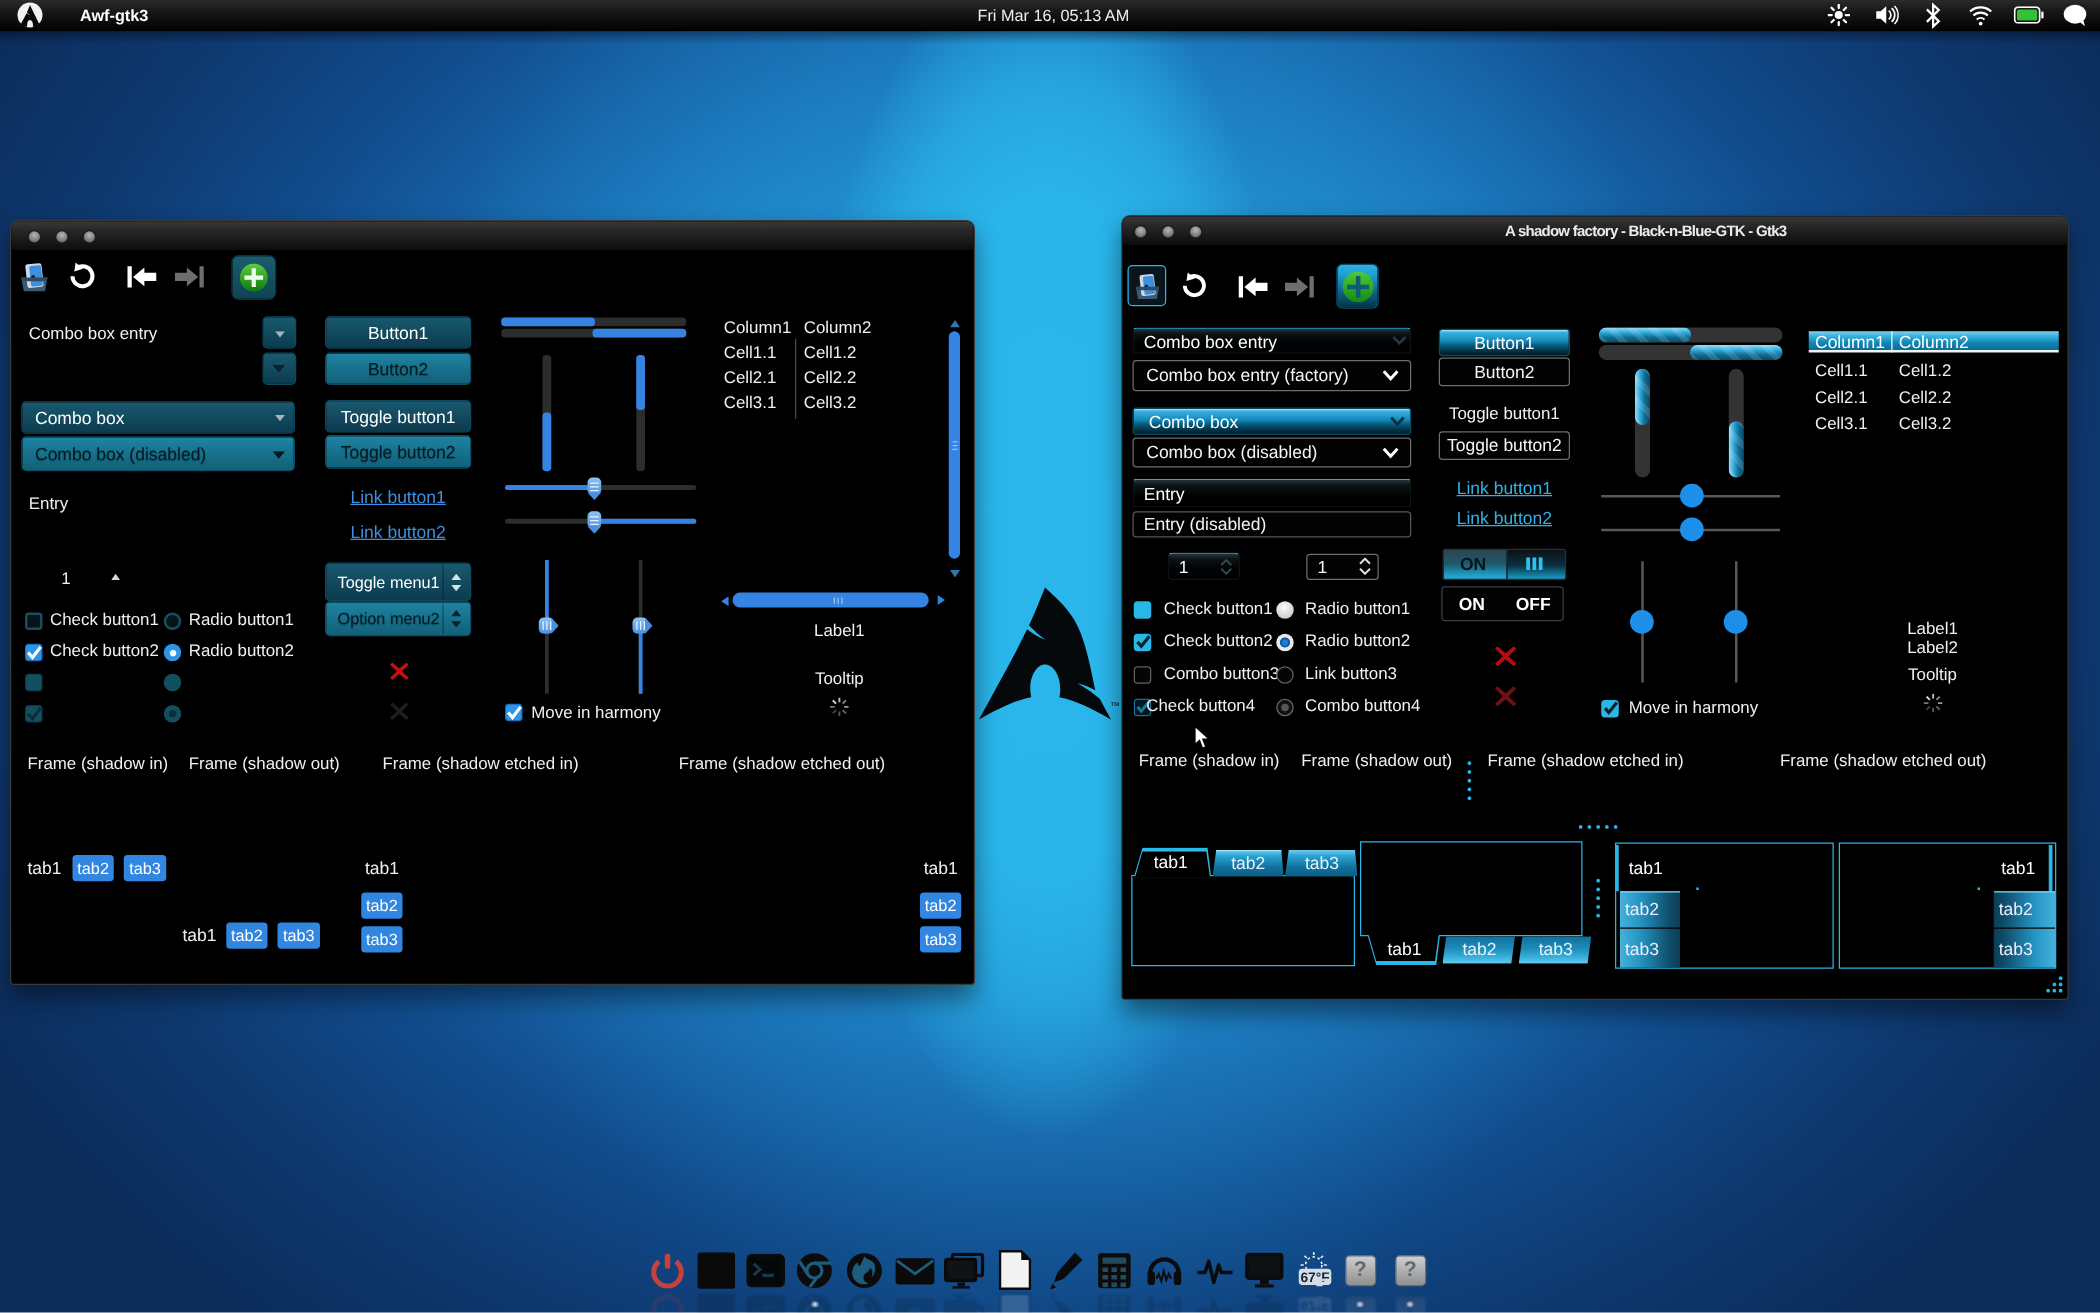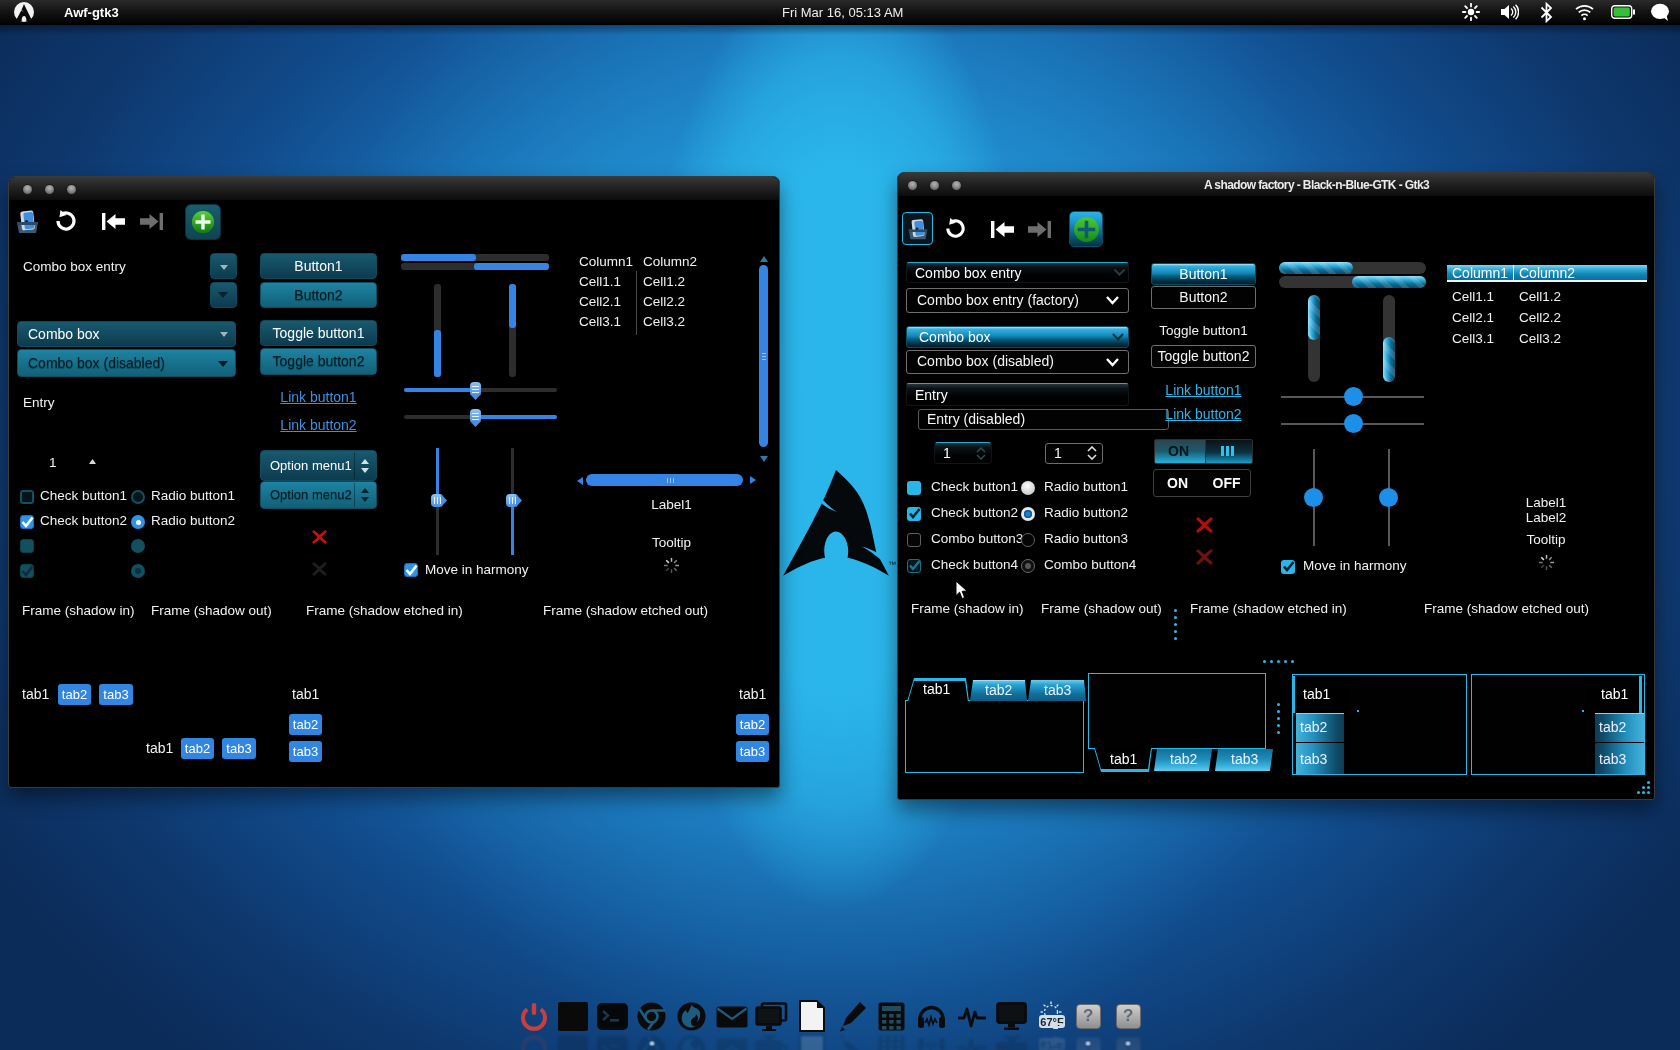--- a/index.html
+++ b/index.html
@@ -185,21 +185,21 @@
   <div class="abs" style="left:126px;top:391px;width:6px;height:6px;border-radius:50%;background:#0a323c"></div>
   <div class="lbl" style="left:13px;top:426px">Frame (shadow in)</div>
   <div class="lbl" style="left:142px;top:426px">Frame (shadow out)</div>
 
   <div class="b1" style="left:251px;top:76px;width:117px;height:26px;line-height:24px">Button1</div>
   <div class="b2" style="left:251px;top:105px;width:117px;height:26px;line-height:24px">Button2</div>
   <div class="b1" style="left:251px;top:143px;width:117px;height:26px;line-height:24px">Toggle button1</div>
   <div class="b2" style="left:251px;top:171px;width:117px;height:27px;line-height:25px">Toggle button2</div>
   <div class="link1" style="left:251px;top:212px;width:117px">Link button1</div>
   <div class="link1" style="left:251px;top:240px;width:117px">Link button2</div>
-  <div class="b1" style="left:251px;top:273px;width:117px;height:31px;line-height:29px;text-align:left;font-size:13px"><span style="padding-left:9px">Option menu1</span></div>
+  <div class="b1" style="left:251px;top:273px;width:117px;height:31px;line-height:29px;text-align:left;font-size:13px"><span style="padding-left:9px">Toggle menu1</span></div>
   <div class="abs" style="left:345px;top:275px;width:1px;height:27px;background:rgba(0,0,0,.35)"></div>
   <svg class="abs" style="left:352px;top:282px" width="8" height="14">
         <path d="M0 5 L4 0 L8 5z" fill="#cfe3e8"></path>
         <path d="M0 9 L4 14 L8 9z" fill="#cfe3e8"></path>
       </svg>
   <div class="b2" style="left:251px;top:304px;width:117px;height:28px;line-height:26px;text-align:left;font-size:13px"><span style="padding-left:9px">Option menu2</span></div>
   <div class="abs" style="left:345px;top:306px;width:1px;height:24px;background:rgba(0,0,0,.35)"></div>
   <svg class="abs" style="left:352px;top:311px" width="8" height="14">
         <path d="M0 5 L4 0 L8 5z" fill="#07232b"></path>
         <path d="M0 9 L4 14 L8 9z" fill="#07232b"></path>
@@ -365,21 +365,21 @@
       </svg>
   <div class="outl" style="left:8px;top:177px;width:223px;height:24px">
         <span style="position:absolute;left:10px;top:2px">Combo box (disabled)</span>
       </div>
   <svg class="abs" style="left:208px;top:185px" width="13" height="9" viewBox="0 0 13 9">
         <path d="M1 1 L6.5 7 L12 1" stroke="#fff" stroke-width="2.4" fill="none"></path>
       </svg>
   <div class="fielddark" style="left:8px;top:210px;width:223px;height:23px">
         <span style="position:absolute;left:8px;top:3px">Entry</span>
       </div>
-  <div class="outl" style="left:20px;top:236px;width:251px;height:21px;border-color:#585858">
+  <div class="outl" style="left:8px;top:236px;width:223px;height:21px;border-color:#585858">
         <span style="position:absolute;left:8px;top:1px">Entry (disabled)</span>
       </div>
   <div class="fielddark" style="left:36px;top:269px;width:58px;height:22px;border-radius:4px">
         <span style="position:absolute;left:8px;top:2px">1</span>
       </div>
   <svg class="abs" style="left:78px;top:274px" width="10" height="13" viewBox="0 0 10 13">
         <path d="M1 5 L5 1 L9 5" stroke="#31494f" stroke-width="1.5" fill="none"></path>
         <path d="M1 8 L5 12 L9 8" stroke="#31494f" stroke-width="1.5" fill="none"></path>
       </svg>
   <div class="outl" style="left:147px;top:270px;width:58px;height:21px">
@@ -398,26 +398,26 @@
   <svg class="abs" style="left:10px;top:334px" width="13" height="13">
         <path d="M2 6.5 L5 10 L11.5 2" stroke="#09222b" stroke-width="2.6" fill="none"></path>
       </svg>
   <div class="lbl" style="left:33px;top:332px">Check button2</div>
   <div class="abs" style="left:123px;top:334px;width:14px;height:14px;border-radius:50%;background:#e8e8e8"></div>
   <div class="abs" style="left:126px;top:337px;width:8px;height:8px;border-radius:50%;background:#1d7fd2;box-shadow:inset 0 0 0 1.5px #0c5a9e"></div>
   <div class="lbl" style="left:146px;top:332px">Radio button2</div>
   <div class="abs" style="left:9px;top:360px;width:14px;height:14px;border:1px solid #606060;border-radius:3px;background:#050505"></div>
   <div class="lbl" style="left:33px;top:358px">Combo button3</div>
   <div class="abs" style="left:123px;top:360px;width:14px;height:14px;border:1px solid #606060;border-radius:50%;background:#050505"></div>
-  <div class="lbl" style="left:146px;top:358px">Radio button3</div>
+  <div class="lbl" style="left:146px;top:358px">Link button3</div>
   <div class="abs" style="left:9px;top:386px;width:14px;height:14px;border:1px solid #1b6d8c;border-radius:3px;background:#04161d"></div>
   <svg class="abs" style="left:10px;top:386px" width="13" height="13">
         <path d="M2 6.5 L5 10 L11.5 2" stroke="#15799c" stroke-width="2.4" fill="none"></path>
       </svg>
-  <div class="lbl" style="left:33px;top:384px">Check button4</div>
+  <div class="lbl" style="left:19px;top:384px">Check button4</div>
   <div class="abs" style="left:123px;top:386px;width:14px;height:14px;border:1px solid #6a6a6a;border-radius:50%;background:#101010"></div>
   <div class="abs" style="left:127px;top:390px;width:6px;height:6px;border-radius:50%;background:#565656"></div>
   <div class="lbl" style="left:146px;top:384px">Combo button4</div>
   <div class="lbl" style="left:13px;top:428px">Frame (shadow in)</div>
   <div class="lbl" style="left:143px;top:428px">Frame (shadow out)</div>
 
   <svg class="abs" style="left:57px;top:407px" width="13" height="20" viewBox="0 0 13 20">
    <path d="M1 1 L1 15.5 L4.6 12.2 L7 18.6 L9.6 17.5 L7.2 11.3 L12 11 Z" fill="#fff" stroke="#000" stroke-width="1"></path>
   </svg>
 

